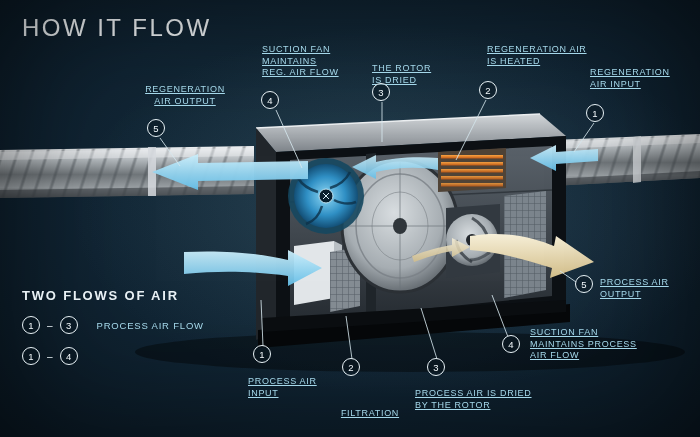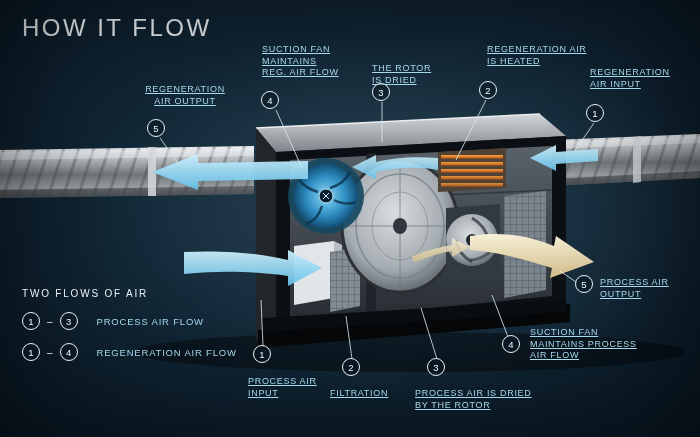--- a/index.html
+++ b/index.html
@@ -18,21 +18,21 @@
     position:absolute;font-size:9px;line-height:11.5px;letter-spacing:.7px;
     color:var(--accent,#a5d8ea);white-space:pre-line;z-index:5;text-decoration:underline;
   }
   .center{text-align:center;}
   .badge{
     position:absolute;width:16px;height:16px;border:1.5px solid #e9f3f7;border-radius:50%;
     display:flex;align-items:center;justify-content:center;
     font-size:9.5px;font-weight:400;color:#f2f8fb;background:rgba(8,22,32,.5);z-index:6;
   }
   .legend{position:absolute;left:22px;top:288px;z-index:5;}
-  .legend-heading{font-size:10px;letter-spacing:1.8px;color:#e9f1f5;font-weight:400;}
+  .legend-heading{font-size:13px;letter-spacing:1.8px;color:#e9f1f5;font-weight:700;}
   .legend-row{display:flex;align-items:center;gap:7px;margin-top:13px;}
   .legend-row .badge{position:static;flex:0 0 auto;}
   .legend-dash{color:#e9f1f5;font-size:10px;}
   .legend-label{font-size:9.5px;letter-spacing:.8px;color:var(--accent,#a5d8ea);margin-left:12px;}
 </style>
 </head>
 <body>
 
 <div class="stage">
 
@@ -220,21 +220,21 @@
 
   <div class="label" style="left:590px;top:67px;width:100px;">REGENERATION
 AIR INPUT</div>
   <div class="badge" style="left:586px;top:104px;">1</div>
 
   <div class="badge" style="left:253px;top:345px;">1</div>
   <div class="label" style="left:248px;top:376px;width:90px;">PROCESS AIR
 INPUT</div>
 
   <div class="badge" style="left:342px;top:358px;">2</div>
-  <div class="label" style="left:330px;top:388px;width:80px;">FILTRATION</div>
+  <div class="label" style="left:330px;top:408px;width:80px;text-align:center;">FILTRATION</div>
 
   <div class="badge" style="left:427px;top:358px;">3</div>
   <div class="label" style="left:415px;top:388px;width:140px;">PROCESS AIR IS DRIED
 BY THE ROTOR</div>
 
   <div class="badge" style="left:502px;top:335px;">4</div>
   <div class="label" style="left:530px;top:327px;width:120px;">SUCTION FAN
 MAINTAINS PROCESS
 AIR FLOW</div>
 
@@ -247,17 +247,16 @@
     <div class="legend-row">
       <span class="badge">1</span>
       <span class="legend-dash">–</span>
       <span class="badge">3</span>
       <span class="legend-label">PROCESS AIR FLOW</span>
     </div>
     <div class="legend-row">
       <span class="badge">1</span>
       <span class="legend-dash">–</span>
       <span class="badge">4</span>
-      <span class="legend-label">REGENERATION AIR FLOW</span>
     </div>
   </div>
 
 </div>
 
 </body></html>

